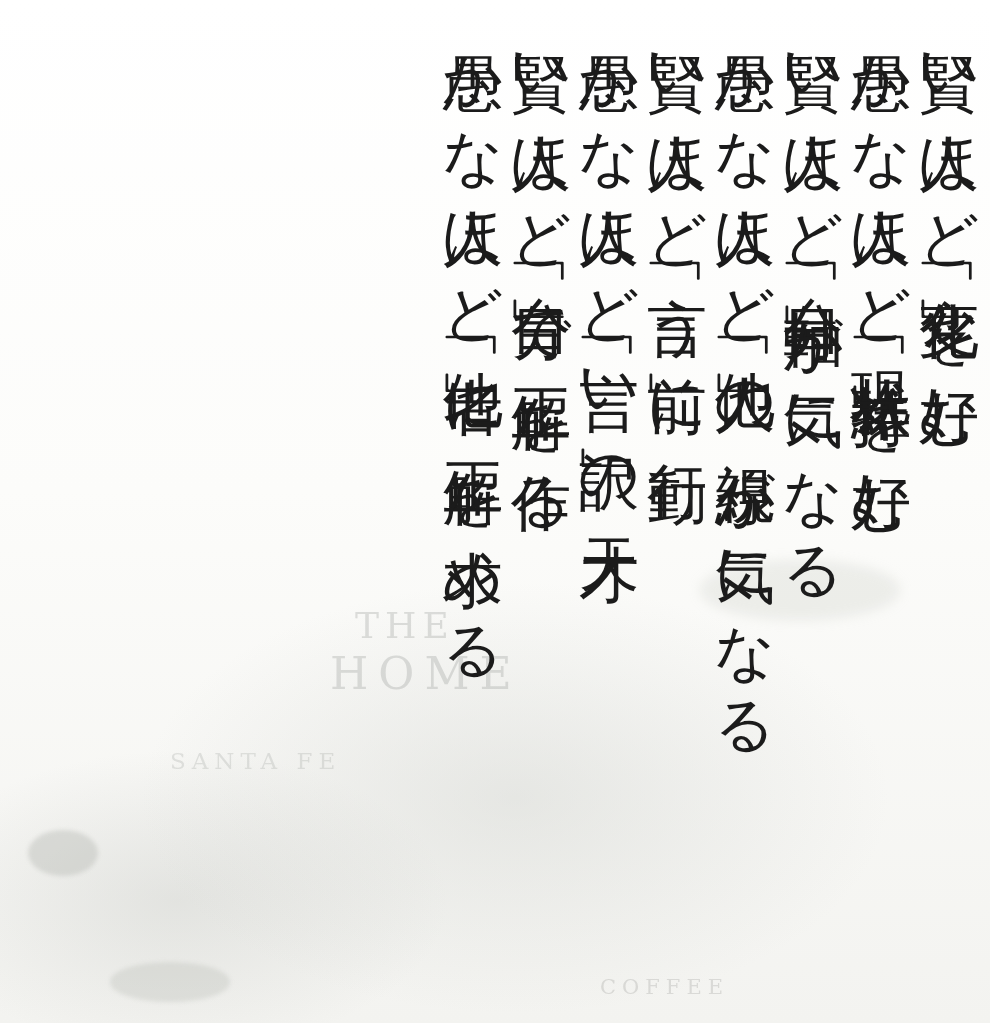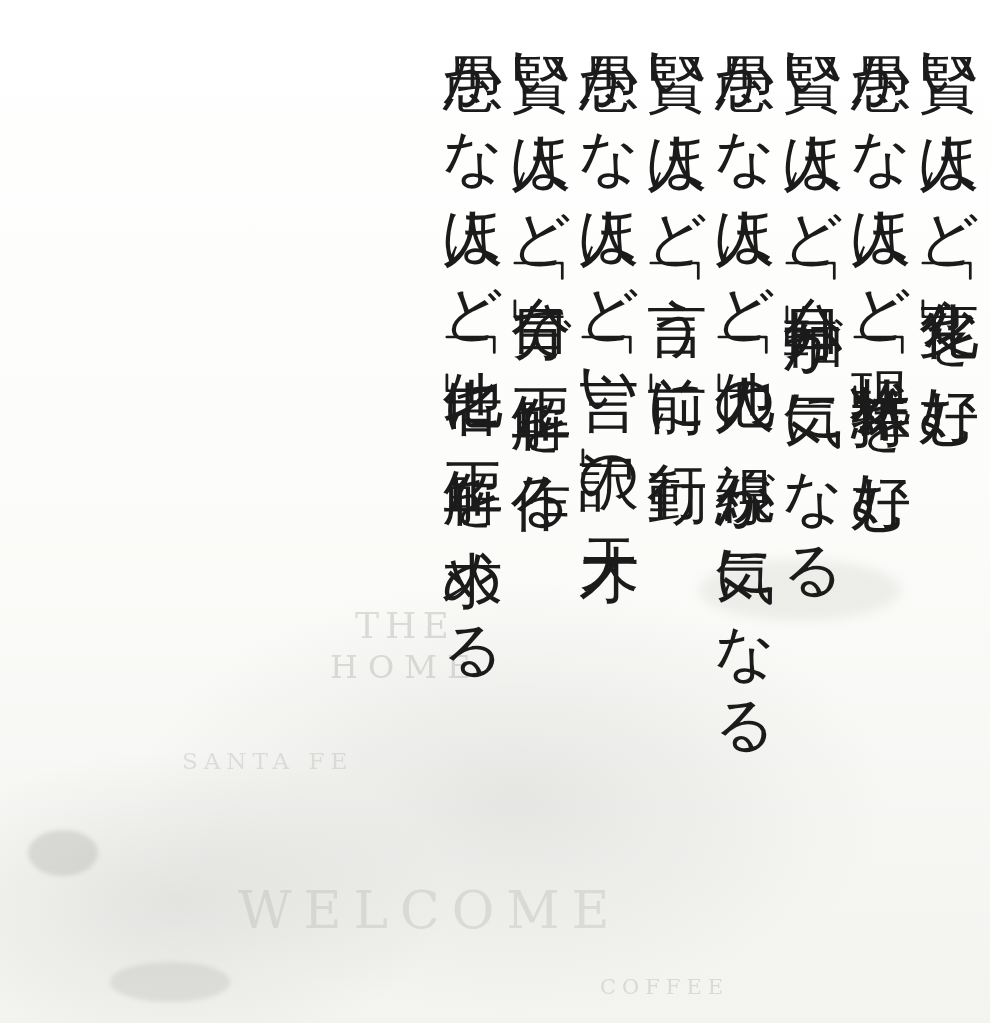--- a/index.html
+++ b/index.html
@@ -28,22 +28,22 @@
   .wm-text {
     position: absolute;
     color: rgba(150,152,148,0.30);
     font-family: "DejaVu Serif", "Liberation Serif", serif;
     letter-spacing: 6px;
     white-space: nowrap;
     pointer-events: none;
     user-select: none;
   }
   .wm-line1 { left: 355px; top: 605px; font-size: 36px; }
-  .wm-line2 { left: 330px; top: 648px; font-size: 32px; letter-spacing: 10px; }
-  .wm-line3 { left: 170px; top: 748px; font-size: 23px; color: rgba(155,157,153,0.26); margin-left: 12px; }
+  .wm-line2 { left: 330px; top: 648px; font-size: 44px; letter-spacing: 10px; }
+  .wm-line3 { left: 170px; top: 748px; font-size: 23px; color: rgba(155,157,153,0.26); }
   .wm-line4 { left: 238px; top: 880px; font-size: 52px; letter-spacing: 12px; color: rgba(158,160,156,0.25); }
   .wm-line5 { left: 600px; top: 975px; font-size: 21px; color: rgba(150,152,148,0.28); }
   .wm-blob {
     position: absolute;
     border-radius: 50%;
     background: rgba(172,175,170,0.35);
     filter: blur(2px);
     pointer-events: none;
   }
 
@@ -80,21 +80,20 @@
 
   <div class="bg-watermark"></div>
 
   <div class="wm-blob" style="left:28px; top:830px; width:70px; height:46px;"></div>
   <div class="wm-blob" style="left:110px; top:962px; width:120px; height:40px; background:rgba(175,178,173,0.28);"></div>
   <div class="wm-blob" style="left:700px; top:560px; width:200px; height:60px; background:rgba(186,189,184,0.22); filter:blur(6px);"></div>
 
   <div class="wm-text wm-line1">THE</div>
   <div class="wm-text wm-line2">HOME</div>
   <div class="wm-text wm-line3">SANTA FE</div>
-  <div class="wm-text wm-line4">WELCOME</div>
   <div class="wm-text wm-line5">COFFEE</div>
 
   <div class="vtext-wrap">
     <div class="vline">賢い人ほど「変化」を好む</div>
     <div class="vline">愚かな人ほど「現状維持」を好む</div>
     <div class="vline">賢い人ほど「自分軸」が気になる</div>
     <div class="vline">愚かな人ほど「他人」の視線が気になる</div>
     <div class="vline">賢い人ほど「言う前」に行動</div>
     <div class="vline">愚かな人ほど「言い訳」の天才</div>
     <div class="vline">賢い人ほど「自分」で正解を作る</div>

